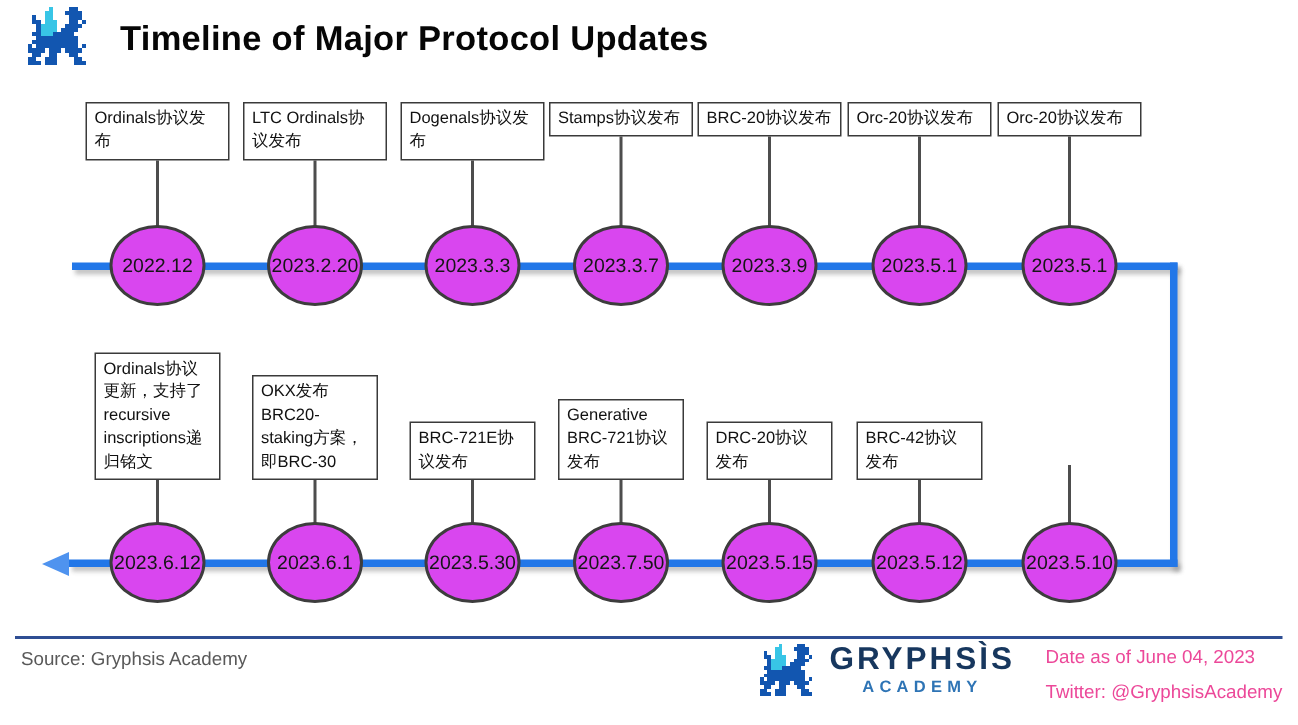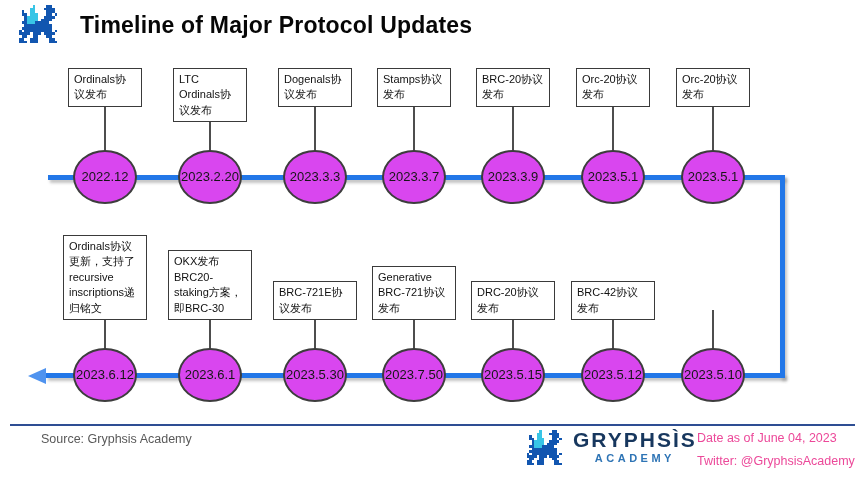--- a/index.html
+++ b/index.html
@@ -31,33 +31,33 @@
     position:absolute;left:50%;margin-left:-1px;width:2px;background:#4d4d4d;z-index:1;
   }
   .row-top .connector{top:20px;bottom:27px;}
   .row-bottom .connector{top:78px;bottom:27px;}
   .event-box{
     position:absolute;left:50%;transform:translateX(-50%);
     background:#fff;border:1.3px solid #3a3a3a;box-sizing:border-box;
     padding:3px 5px;font-size:11px;line-height:1.4;text-align:left;z-index:2;
     word-break:break-word;
   }
-  .row-top .event-box{top:0;width:74px;}
+  .row-top .event-box{top:0;width:96px;}
   .row-bottom .event-box{bottom:82px;width:84px;}
   .event-circle{
     position:absolute;left:50%;transform:translateX(-50%);bottom:0;
     width:64px;height:54px;box-sizing:border-box;background:#d946ef;
     border:2.5px solid #3d3d3d;border-radius:50%;z-index:3;
     display:flex;flex-direction:row;align-items:center;justify-content:center;
     font-size:13px;line-height:1.25;color:#161616;
   }
   
   .divider{position:absolute;left:10px;top:424px;width:845px;height:2px;background:#2e4e93;}
-  .source{position:absolute;left:14px;top:432px;font-size:12.5px;color:#595959;margin-left:27px;}
-  .brand{position:absolute;left:524px;top:429px;display:flex;align-items:center;gap:9px;}
+  .source{position:absolute;left:14px;top:432px;font-size:12.5px;color:#595959;}
+  .brand{position:absolute;left:504px;top:429px;display:flex;gap:9px;}
   .brand-logo{width:40px;height:35px;}
   .brand-text{display:flex;flex-direction:column;align-items:center;}
   .brand-name{font-size:21px;font-weight:700;letter-spacing:2px;color:#17375e;line-height:1.05;}
   .brand-sub{font-size:11px;font-weight:700;letter-spacing:3.5px;color:#2e74b5;line-height:1.3;}
   .meta{position:absolute;left:697px;top:431px;font-size:12.5px;color:#ec4899;}
   .meta div{margin-bottom:9px;}
   svg.pixel{shape-rendering:crispEdges;}
 </style>
 </head>
 <body>

